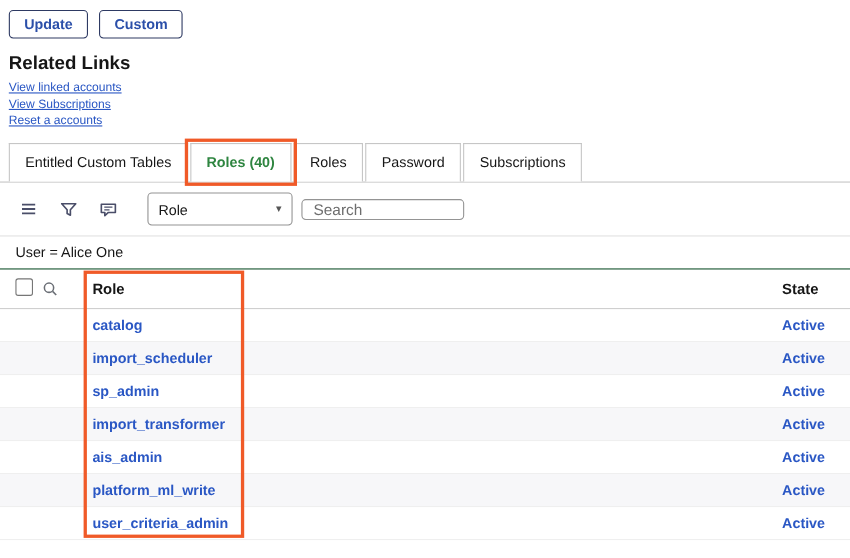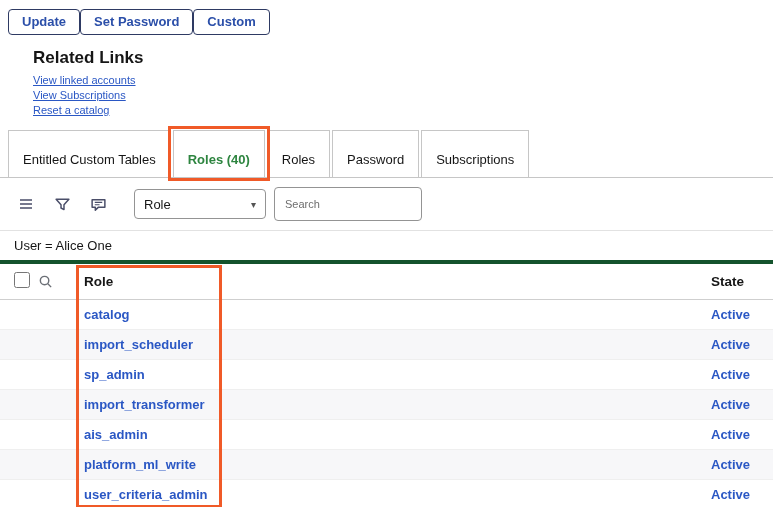--- a/index.html
+++ b/index.html
@@ -8,51 +8,51 @@
     font-family: "Liberation Sans", sans-serif;
     background: #ffffff;
     color: #161616;
     font-size: 13px;
     overflow: hidden;
     --accent: #F05A28;
     --link: #2A57C4;
     --green: #2E8540;
   }
   
-  .actions { display: flex; gap: 0; padding: 9px 8px 0 8px; }
+  .actions { display: flex; gap: 10px; padding: 9px 8px 0 8px; }
   .btn {
     background: #fff;
     border: 1px solid #2E3A63;
     border-radius: 4px;
     color: #2B4FA9;
     font-family: inherit;
     font-size: 13px;
     font-weight: 700;
     padding: 5px 13px;
     cursor: pointer;
     line-height: 1.1;
   }
   
-  .related { padding: 0 8px; margin-left: 25px; }
+  .related { padding: 0 8px; }
   .related h2 { font-size: 17px; font-weight: 700; margin: 13px 0 6px 0; color: #161616; }
   .related a { display: block; color: var(--link); text-decoration: underline; font-size: 11px; margin: 3px 0; width: max-content; }
   
   .tabs {
     display: flex;
     align-items: flex-end;
     padding-left: 8px;
     margin-top: 14px;
     border-bottom: 1px solid #c6c6c6;
     position: relative;
   }
   .tab {
     border: 1px solid #c6c6c6;
     border-bottom: none;
     background: #fff;
-    padding: 21px 14px 10px 14px;
+    padding: 9px 14px 10px 14px;
     margin-right: 2px;
     font-size: 13px;
     color: #161616;
     position: relative;
     cursor: pointer;
     white-space: nowrap;
   }
   .tab-active { color: var(--green); font-weight: 700; }
   .ann { position: absolute; border: 3px solid var(--accent); pointer-events: none; z-index: 5; }
   .tab-ann { inset: -5px -6px -4px -6px; }
@@ -71,31 +71,31 @@
   }
   .select {
     width: 132px; height: 30px;
     border: 1px solid #949494; border-radius: 4px;
     background: #fff;
     display: flex; align-items: center; justify-content: space-between;
     padding: 0 9px; cursor: pointer; margin-left: 14px;
   }
   .select .chev { color: #555; font-size: 10px; }
   .search-box {
-    width: 148px; height: 34px;
+    width: 148px; height: 19px;
     border: 1px solid #949494; border-radius: 4px;
-    font-family: inherit; font-size: 11px;
+    font-family: inherit; font-size: 14px;
     padding: 0 10px; color: #161616;
   }
   .search-box::placeholder { color: #6e6e6e; }
   
   .breadcrumb {
     padding: 7px 8px 7px 14px;
     font-size: 13px;
-    border-bottom: 4px solid #14532d;
+    border-bottom: 1px solid #14532d;
     color: #161616;
   }
   
   .tbl { position: relative; }
   .thead, .trow {
     display: grid;
     grid-template-columns: 38px 38px 1fr 70px;
     align-items: center;
     font-weight: bold;
   }
@@ -113,29 +113,28 @@
   .trow { height: 30px; border-bottom: 1px solid #efefef; }
   .trow:nth-child(even) { background: #f7f7f9; }
   .trow a, .cell-state a { color: var(--link); text-decoration: none; font-size: 13px; }
   .col-ann { left: 76px; top: 1px; width: 146px; height: 243px; }
 </style>
 </head>
 <body style="--accent: #F05A28; --link: #2A57C4; --green: #2E8540;">
 
 <div class="actions">
   <button class="btn">Update</button>
-  <button class="btn">Set Password</button>
   <button class="btn">Custom</button>
 </div>
 
 <div class="related">
   <h2>Related Links</h2>
   <a href="#">View linked accounts</a>
   <a href="#">View Subscriptions</a>
-  <a href="#">Reset a catalog</a>
+  <a href="#">Reset a accounts</a>
 </div>
 
 <div class="tabs">
     <div class="tab"><span>Entitled Custom Tables</span></div>
     <div class="tab tab-active"><span>Roles (40)</span><div class="ann tab-ann"></div></div>
     <div class="tab"><span>Roles</span></div>
     <div class="tab"><span>Password</span></div>
     <div class="tab"><span>Subscriptions</span></div>
   </div>
 

